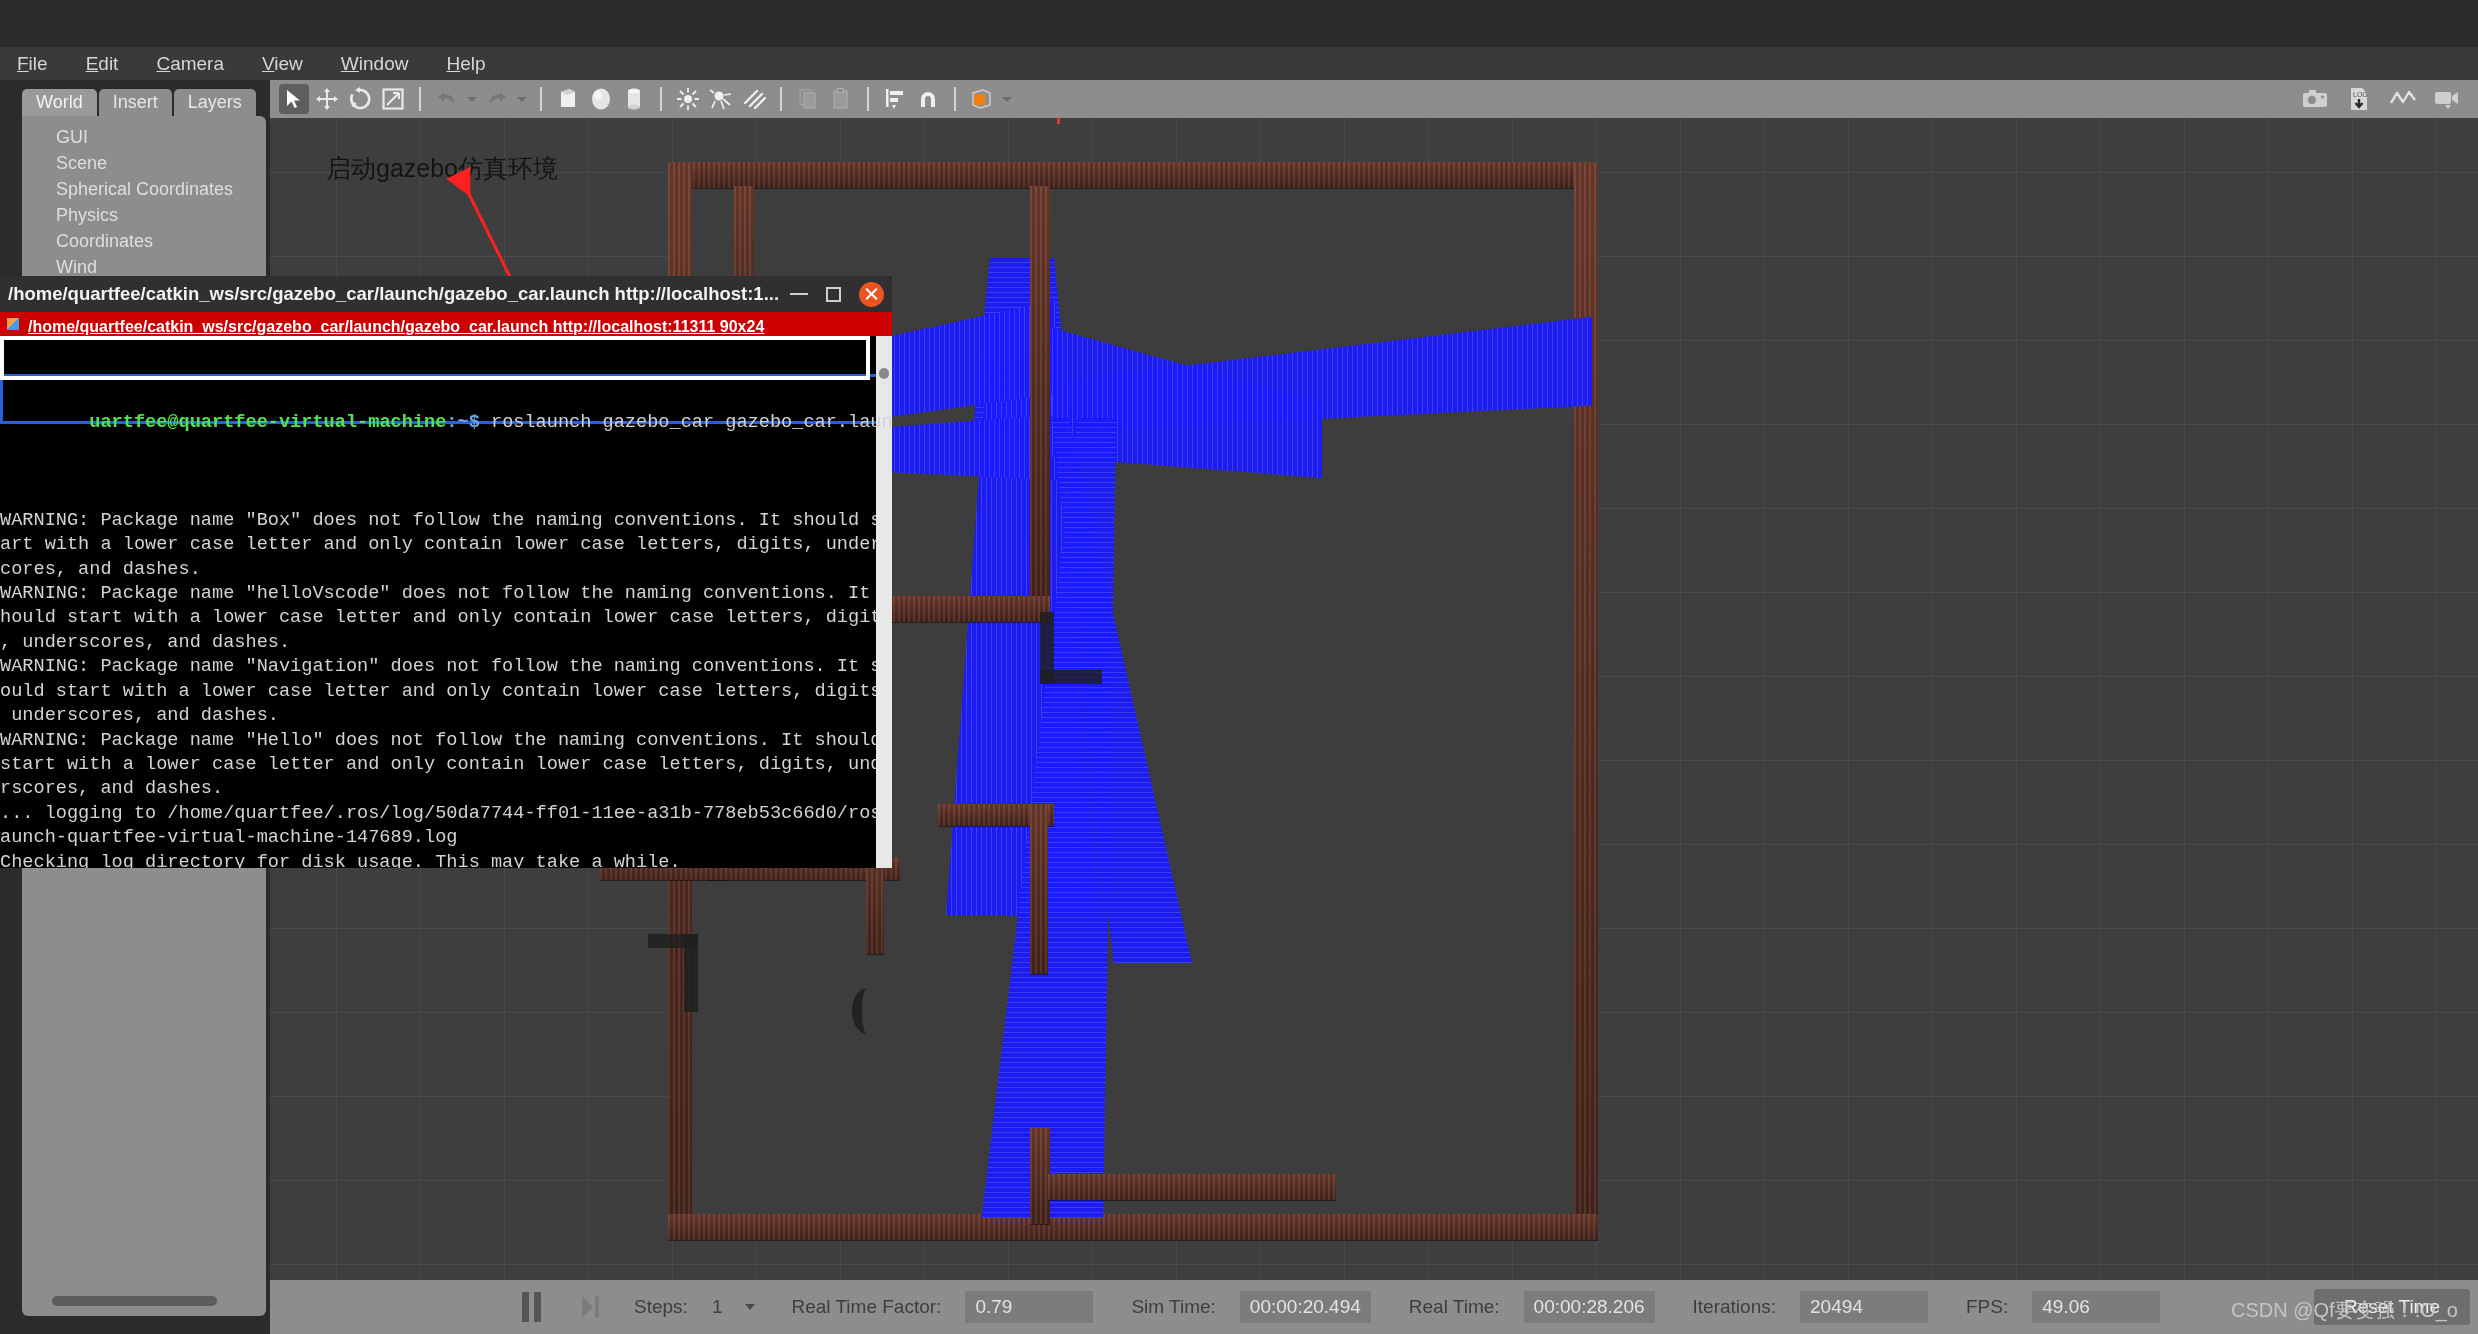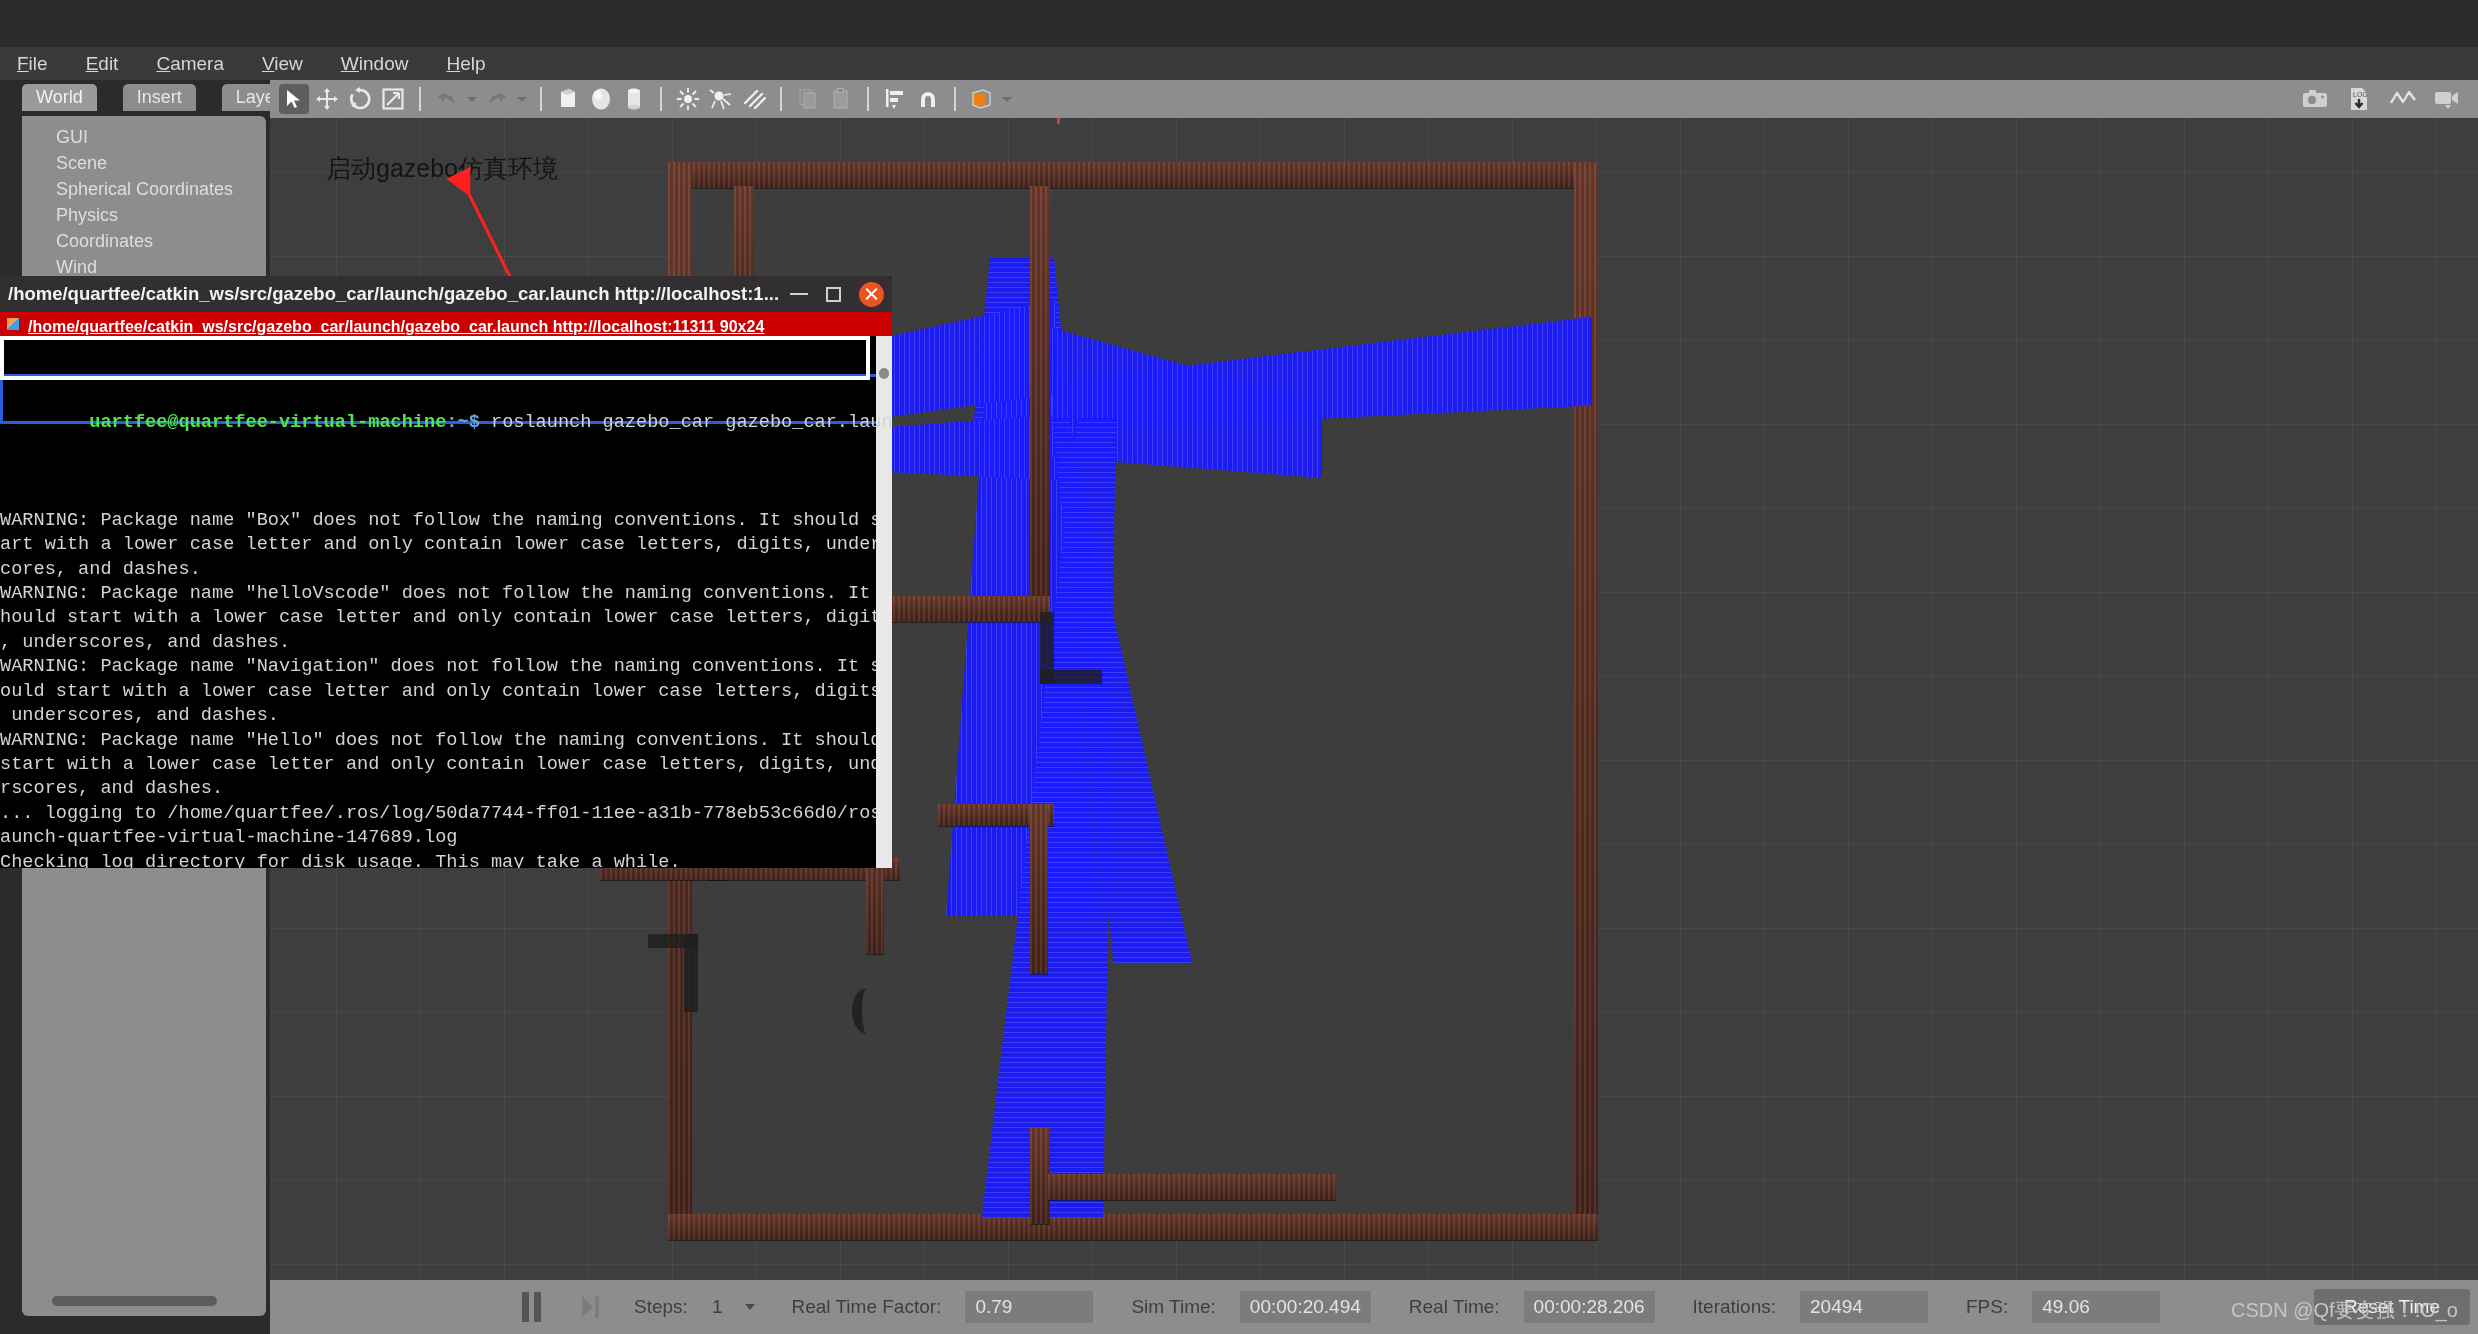--- a/index.html
+++ b/index.html
@@ -34,21 +34,21 @@
     position: absolute; left: 0; top: 47px; width: 2478px; height: 33px;
     background: #3a3a38; display: flex; align-items: center; padding-left: 11px; gap: 26px;
   }
   .menuitem { color: #d6d6d6; font-size: 19px; padding: 2px 6px; }
   .menuitem u { text-decoration: underline; }
 
   
   .leftpanel {
     position: absolute; left: 22px; top: 84px; width: 244px; height: 1232px;
   }
-  .tabrow { display: flex; height: 32px; align-items: flex-start; gap: 24px; }
+  .tabrow { display: flex; height: 32px; align-items: flex-end; }
   .ptab {
     background: #8d8d8d; color: #e6e6e6; font-size: 18px;
     padding: 4px 14px 5px 14px; border-radius: 5px 5px 0 0; margin-right: 2px; line-height: 1;
   }
   .ptab.active { background: #9a9a9a; color: #f2f2f2; }
   .treebox {
     background: #8d8d8d; border-radius: 0 6px 6px 6px; height: 1200px;
     padding: 9px 0 0 0; position: relative; overflow: hidden;
   }
   .treeitem {

